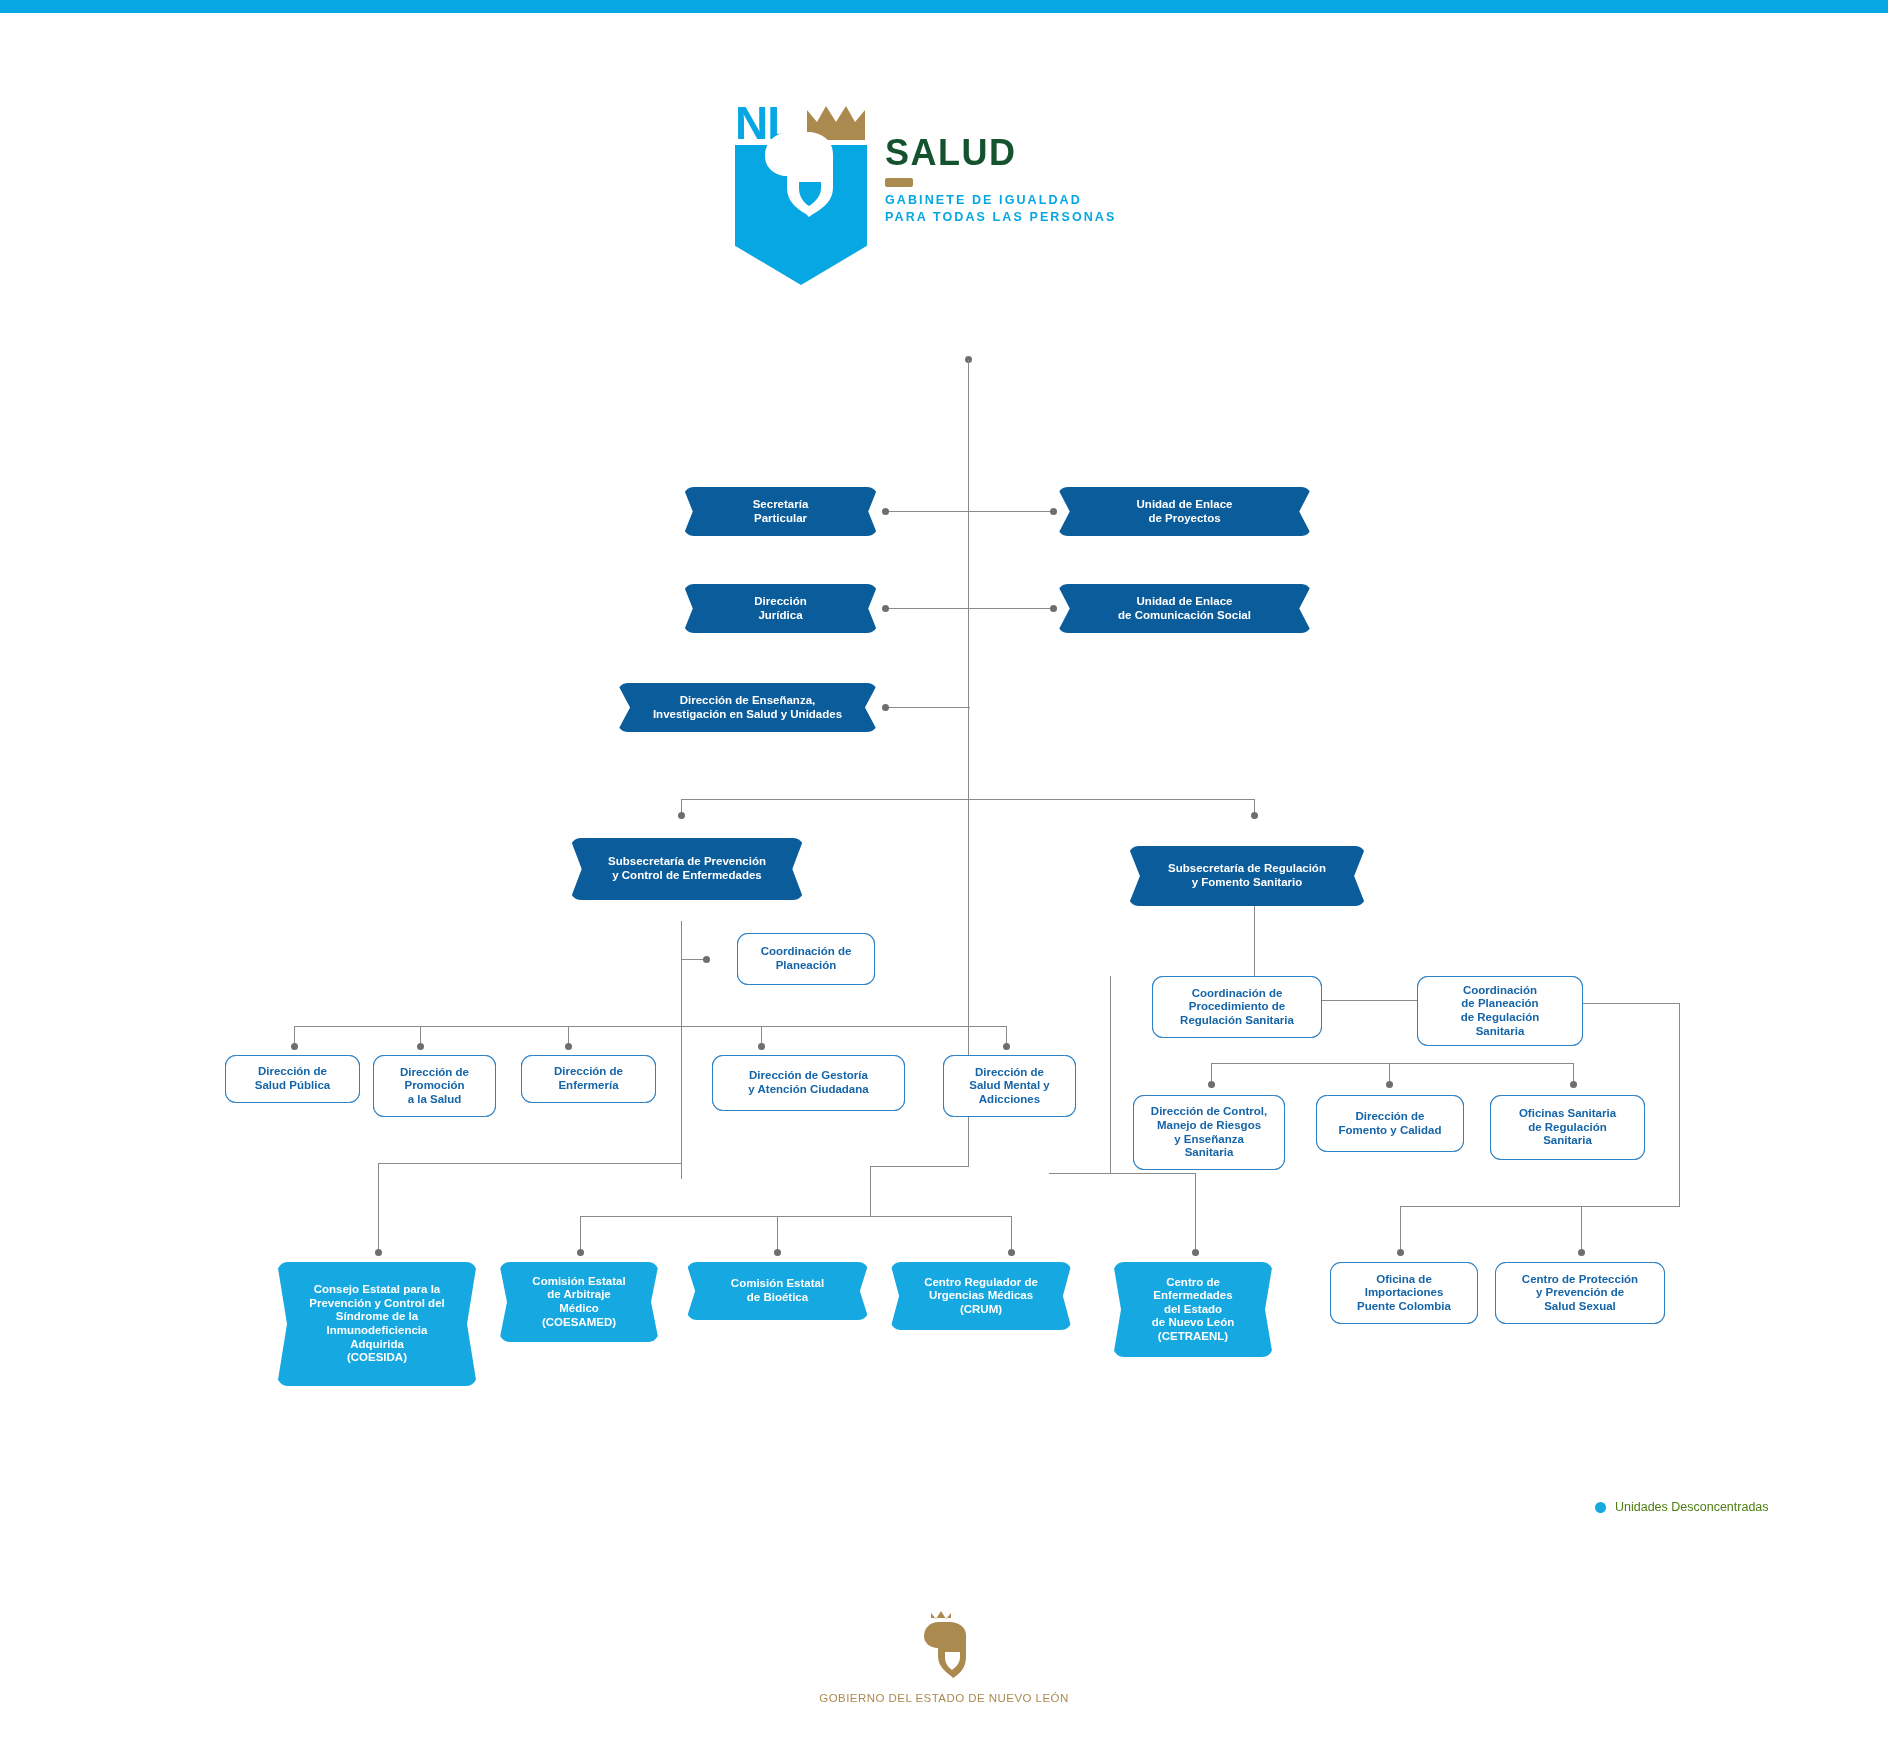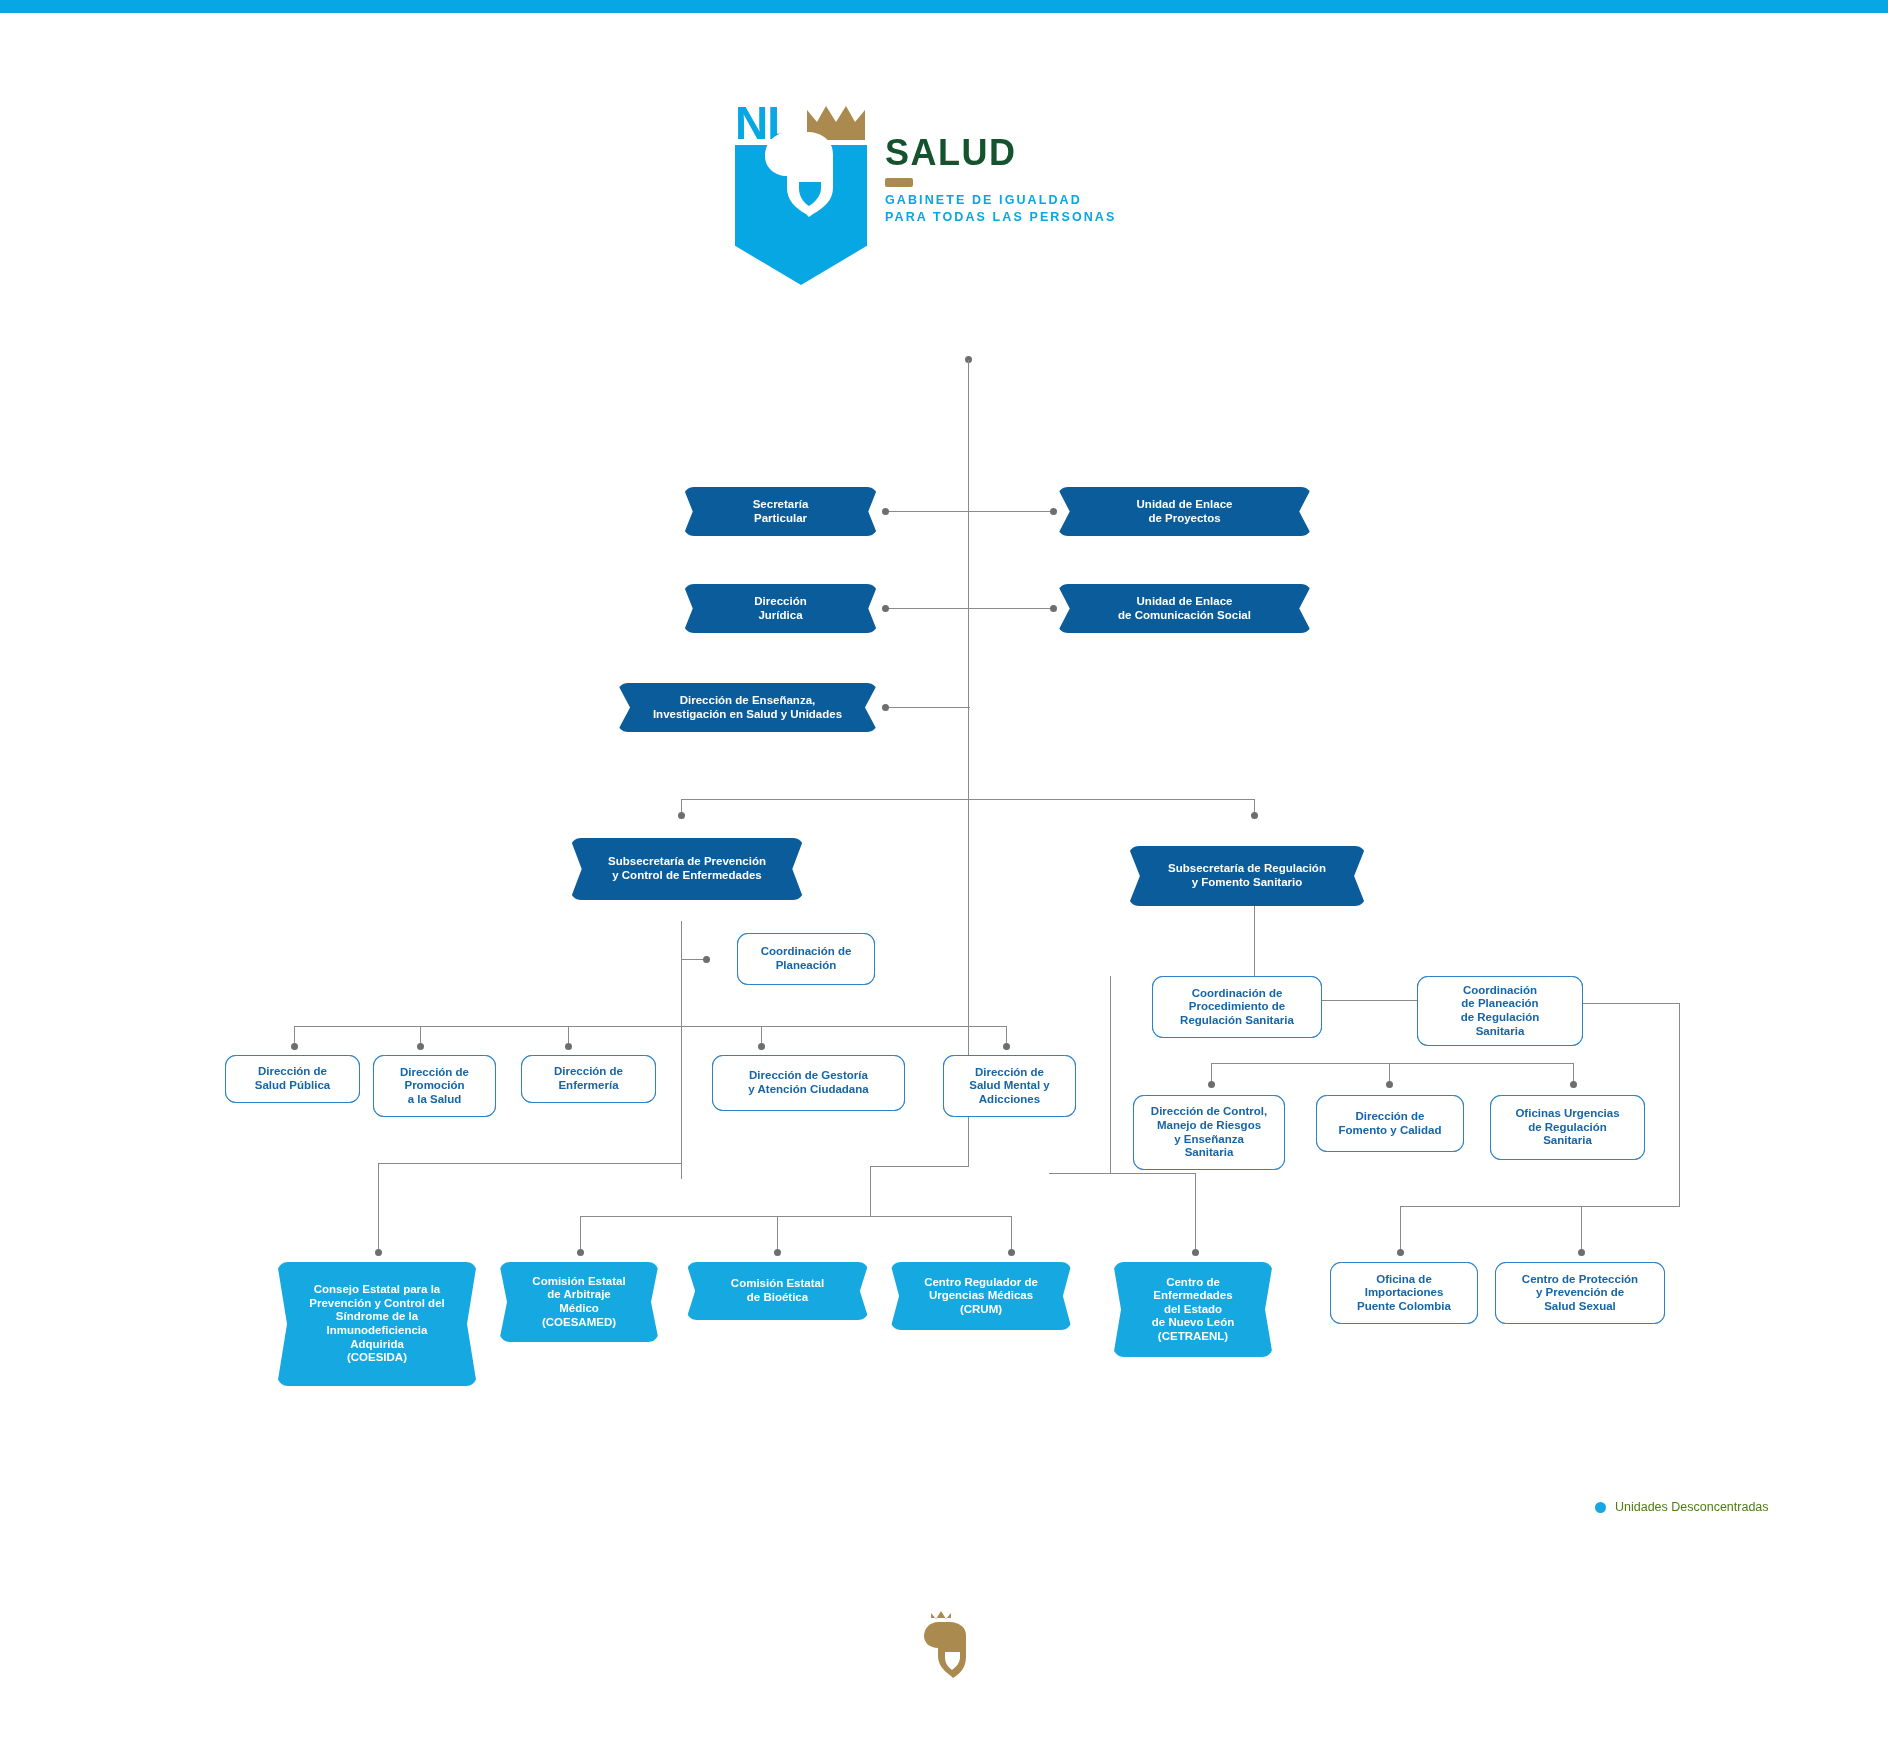--- a/index.html
+++ b/index.html
@@ -312,21 +312,21 @@
 
 <div class="node n-white" style="left:1316px;top:1095px;width:148px;height:57px;">
   <span>
     <i style="font-style:normal">Dirección de</i><br>
     <i style="font-style:normal">Fomento y Calidad</i>
   </span>
 </div>
 
 <div class="node n-white" style="left:1490px;top:1095px;width:155px;height:65px;">
   <span>
-    <i style="font-style:normal">Oficinas Urgencias</i><br>
+    <i style="font-style:normal">Oficinas Sanitaria</i><br>
     <i style="font-style:normal">de Regulación</i><br>
     <i style="font-style:normal">Sanitaria</i>
   </span>
 </div>
 
 <div class="node n-cyan" style="left:277px;top:1262px;width:200px;height:124px;">
   <span>
     <i style="font-style:normal">Consejo Estatal para la</i><br>
     <i style="font-style:normal">Prevención  y Control del</i><br>
     <i style="font-style:normal">Síndrome de la</i><br>
@@ -391,13 +391,14 @@
   <span class="legend-label">Unidades Desconcentradas</span>
 </div>
 
 <div class="footer">
   <svg class="footer-mark" viewBox="0 0 46 72">
     <path d="M10 8 L10 3 L15 9 L20 1 L25 9 L30 3 L30 8 Z" fill="#ab8a50"></path>
     <path d="M18 12 C8 12 3 19 3 26 C3 33 9 38 17 38 L17 46 C17 55 23 61 30 66 L32 68 L35 66 C42 61 45 55 45 46 L45 25 C45 17 37 12 29 12 Z
              M18 19 C13 19 10 22 10 26 C10 30 13 33 18 33 C23 33 27 30 27 26 C27 22 23 19 18 19 Z
              M24 42 L39 42 L39 47 C39 53 35 57 31 60 C27 57 24 53 24 47 Z" fill="#ab8a50"></path>
   </svg>
+  <div class="footer-txt">GOBIERNO DEL ESTADO DE NUEVO LEÓN</div>
 </div>
 
 </body></html>

